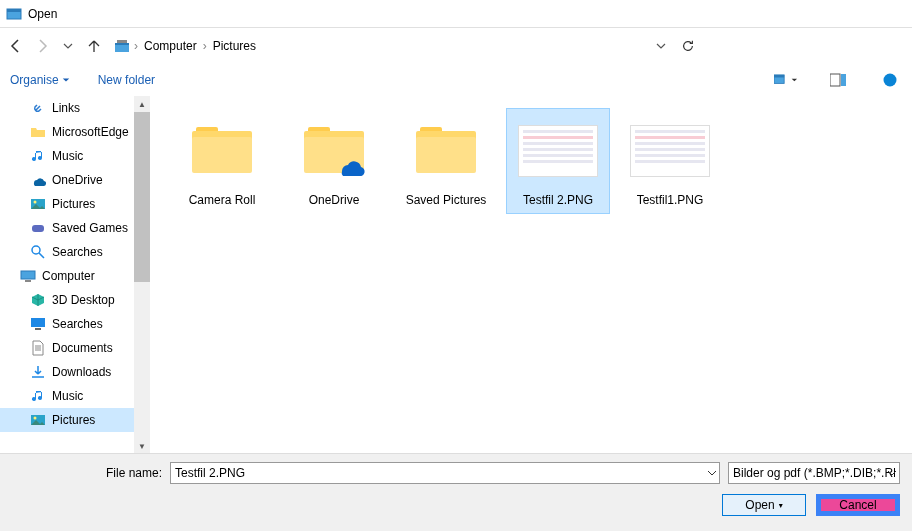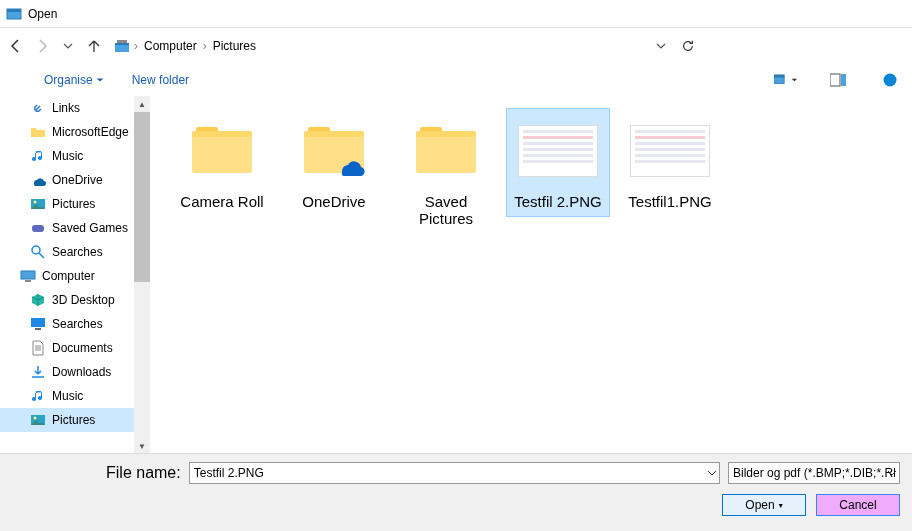--- a/index.html
+++ b/index.html
@@ -19,21 +19,21 @@
 .chev { color: #888; }
 .crumb { color: #000; padding: 0 2px; }
 .addr-spacer { flex: 1; }
 .addr-drop { color: #555; }
 .refresh-btn { width: 24px; height: 24px; display: flex; align-items: center; justify-content: center; border: none; background: none; cursor: pointer; }
 .search-box { flex: 1; height: 24px; display: flex; align-items: center; padding: 0 6px; color: #777; position: relative; }
 .search-box input { border: none; outline: none; width: 100%; font-size: 12px; }
 .search-box .search-icon { position: absolute; right: 4px; color: #555; }
 
 
-.toolbar { height: 32px; display: flex; align-items: center; padding: 0 10px; gap: 28px; background: #fff; margin-left: 34px; }
+.toolbar { height: 32px; display: flex; align-items: center; padding: 0 10px; gap: 28px; background: #fff; }
 .tool-link { color: #1a5fb4; cursor: pointer; display: flex; align-items: center; gap: 3px; }
 .toolbar .spacer { flex: 1; }
 .view-btn { width: 24px; height: 20px; display: flex; align-items: center; justify-content: center; cursor: pointer; color: #333; }
 
 
 .main { display: flex; height: 358px; }
 .sidebar { width: 150px; background: #fff; position: relative; overflow: hidden; }
 .tree { overflow: hidden; }
 .tree-item { display: flex; align-items: center; height: 24px; padding-left: 30px; gap: 6px; cursor: pointer; white-space: nowrap; }
 .tree-item.lvl0 { padding-left: 20px; }
@@ -41,42 +41,42 @@
 .tree-item .ti-icon { width: 16px; height: 16px; display: flex; align-items: center; justify-content: center; }
 .scrollbar-v { position: absolute; right: 0; top: 0; width: 16px; height: 100%; background: #f0f0f0; }
 .scroll-thumb { position: absolute; right: 0; width: 16px; background: #c1c1c1; }
 .scroll-arrow { position: absolute; right: 0; width: 16px; height: 16px; background: #f0f0f0; display: flex; align-items: center; justify-content: center; font-size: 8px; color: #555; }
 
 
 .content { flex: 1; padding: 12px 20px; display: flex; gap: 8px; align-items: flex-start; }
 .item { width: 104px; display: flex; flex-direction: column; align-items: center; padding: 6px 2px; cursor: pointer; border: 1px solid transparent; }
 .item.selected { background: #cce8ff; border: 1px solid #99d1ff; }
 .item .thumb { width: 80px; height: 72px; display: flex; align-items: center; justify-content: center; margin-bottom: 6px; }
-.item .label { text-align: center; font-size: 15px; }
+.item .label { text-align: right; font-size: 12px; }
 
 
 .folder-shape { width: 60px; height: 48px; position: relative; }
 .folder-back { position: absolute; top: 4px; width: 60px; height: 40px; background: #ffd86b; border-radius: 2px; }
 .folder-tab { position: absolute; top: 0; left: 4px; width: 22px; height: 10px; background: #ffcc4d; border-radius: 2px 2px 0 0; }
 .folder-front { position: absolute; top: 10px; width: 60px; height: 36px; background: #ffe089; border-radius: 2px; }
 .onedrive-overlay { position: absolute; bottom: -2px; right: -4px; }
 .file-thumb { width: 82px; height: 52px; background: #fff; border: 1px solid #ddd; padding: 4px; }
 .file-thumb .line { height: 3px; background: #e6e6f0; margin-bottom: 3px; }
 .file-thumb .line.r { background: #f8ccd4; }
 
 
 .bottom { position: absolute; bottom: 0; left: 0; right: 0; height: 78px; background: #f0f0f0; border-top: 1px solid #ddd; padding: 8px 12px; }
 .file-row { display: flex; align-items: center; gap: 8px; margin-bottom: 10px; padding-left: 94px; }
-.file-row label { font-size: 16px; }
+.file-row label { font-size: 12px; }
 .combo { height: 22px; border: 1px solid #999; background: #fff; display: flex; align-items: center; padding: 0 4px; position: relative; }
 .combo .drop { position: absolute; right: 2px; color: #333; }
 .filename-combo { flex: 1; }
 .filetype-combo { width: 172px; }
 .btn-row { display: flex; justify-content: flex-end; gap: 10px; }
-.btn { width: 84px; height: 22px; border: 1px solid #3b82f6; background: #f0abfc; display: flex; align-items: center; justify-content: center; cursor: pointer; font-size: 12px; }
+.btn { width: 84px; height: 22px; border: 5px solid #3b82f6; background: #ec4899; display: flex; align-items: center; justify-content: center; cursor: pointer; font-size: 12px; }
 .btn.primary { border: 1px solid #0078d7; background: #e5f1fb; }
 .btn .drop { margin-left: 4px; font-size: 8px; }
 
 svg { display: block; }
 </style>
 </head>
 <body>
 
 <div class="titlebar">
   <span class="title-icon">

